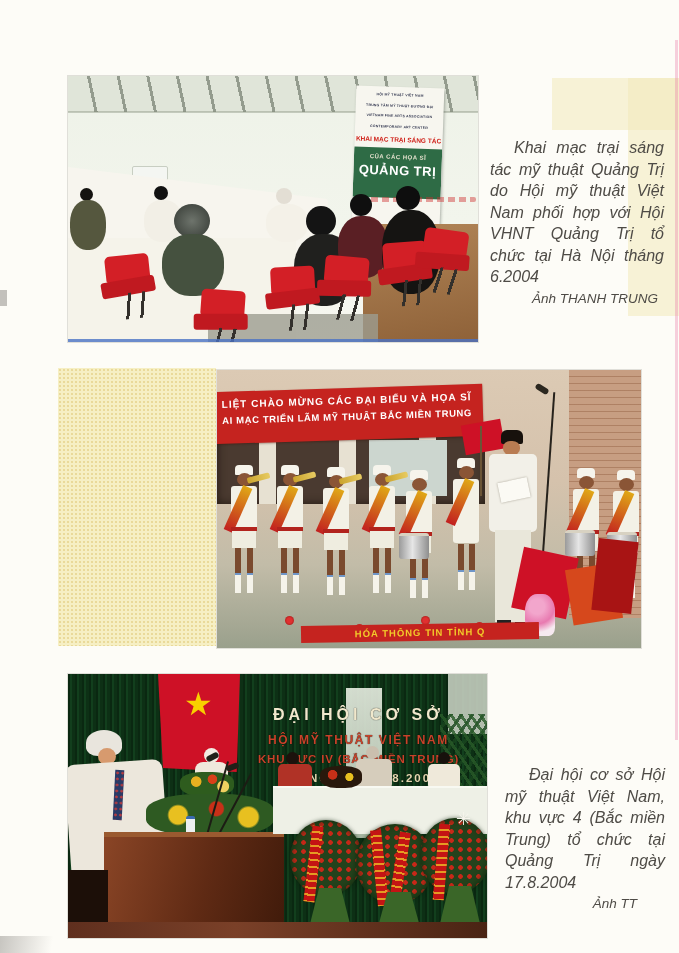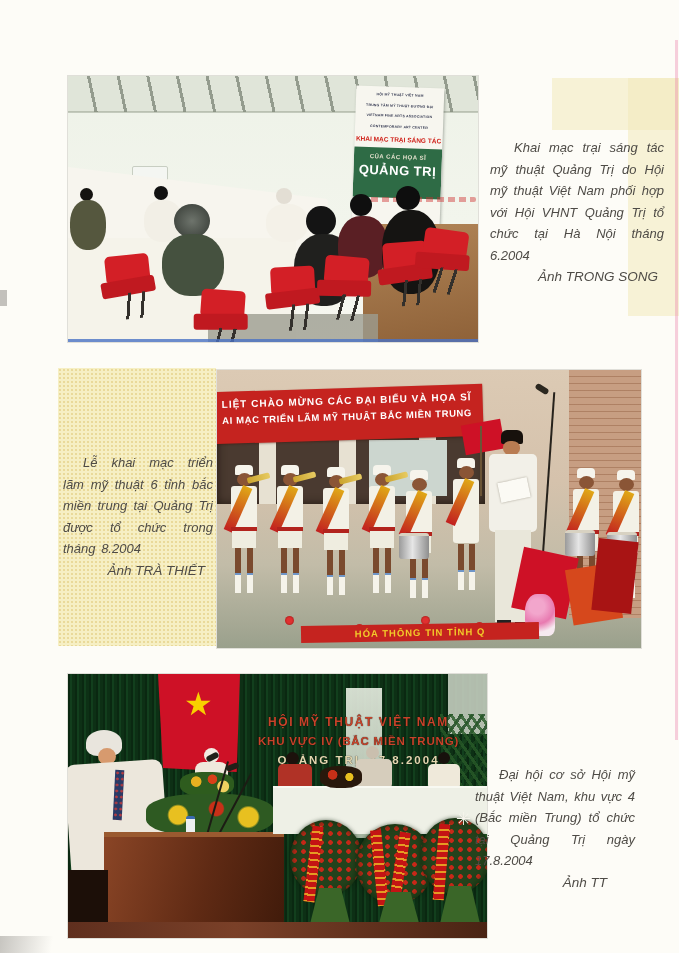--- a/index.html
+++ b/index.html
@@ -5,21 +5,21 @@
   html,body{margin:0;padding:0;background:#e9e7e2;}
   #page{position:relative;width:679px;height:953px;background:#fdfcf7;overflow:hidden;
         font-family:"Liberation Sans","DejaVu Sans",sans-serif;}
   .abs{position:absolute;}
   
   .title-line{position:absolute;left:0;width:679px;text-align:center;
     font-family:"Liberation Serif","DejaVu Serif",serif;font-weight:bold;
     color:#e4117c;font-size:19px;letter-spacing:.4px;}
   
   .caption-block{position:absolute;color:#4e4b46;}
-  .caption-text{font-style:italic;text-align:justify;font-size:13px;line-height:21.5px;
+  .caption-text{font-style:italic;text-align:justify;font-size:16px;line-height:21.5px;
     text-indent:24px;word-spacing:2px;margin:0;}
   .credit{font-style:italic;font-size:13.5px;margin-top:3px;text-align:right;}
   
   .photo{position:absolute;overflow:hidden;box-shadow:0 0 0 1px rgba(60,60,50,.15);}
   
   .ph1{background:linear-gradient(#eef2e8 0%,#f2f5ec 55%,#f7f7f0 100%);}
   .ceiling{left:0;top:0;width:410px;height:36px;background:#e0e5d9;
     background-image:repeating-linear-gradient(78deg,transparent 0 26px,rgba(85,95,80,.55) 26px 29px);}
   .wall-line{left:0;top:35px;width:410px;height:2px;background:rgba(130,140,120,.4);}
   .ac-unit{left:64px;top:90px;width:34px;height:13px;background:#f4f6f2;border:1px solid #c8cec2;border-radius:2px;}
@@ -188,28 +188,24 @@
         <div class="back"></div>
         <div class="seat"></div>
         <div class="legs"></div>
       </div>
 
     <div class="abs blue-edge"></div>
   </div>
 
   <div class="caption-block" style="left:490px;top:137px;width:174px;">
     <p class="caption-text">Khai mạc trại sáng tác mỹ thuật Quảng Trị do Hội mỹ thuật Việt Nam phối hợp với Hội VHNT Quảng Trị tổ chức tại Hà Nội tháng 6.2004</p>
-    <div class="credit" style="padding-right:6px;">Ảnh TRONG SONG</div>
+    <div class="credit" style="padding-right:6px;">Ảnh THANH TRUNG</div>
   </div>
 
   <div class="abs yellow-panel"></div>
-  <div class="caption-block" style="left:63px;top:452px;width:150px;">
-    <p class="caption-text" style="text-indent:20px;">Lễ khai mạc triển lãm mỹ thuật 6 tỉnh bắc miền trung tại Quảng Trị được tổ chức trong tháng 8.2004</p>
-    <div class="credit" style="padding-right:8px;">Ảnh TRÀ THIẾT</div>
-  </div>
 
   <div class="photo ph2" style="left:217px;top:370px;width:424px;height:278px;">
     <div class="abs brick"></div>
     <div class="abs doorway"></div>
     <div class="pillar" style="left:42px;"></div>
     <div class="pillar" style="left:122px;"></div>
     <div class="pillar" style="left:202px;"></div>
     <div class="abs sky-gap"></div>
 
     <div class="abs banner2">
@@ -355,20 +351,21 @@
     <div class="abs palm"></div>
 
     <div class="abs flag3">
       <div class="star" style="left:26px;top:14px;">★</div>
     </div>
     <div class="abs bust-head"></div>
     <div class="abs bust-sh"></div>
     <div class="abs" style="left:112px;top:98px;width:54px;height:24px;border-radius:40%;background:radial-gradient(circle at 30% 40%,#e8b020 12%,transparent 14%),radial-gradient(circle at 60% 30%,#d84018 12%,transparent 14%),radial-gradient(circle at 80% 60%,#f0d060 12%,transparent 14%),#2e5c1e;"></div>
 
     <div class="abs bd-text">
+      <div class="bd1">ĐẠI HỘI CƠ SỞ</div>
       <div class="bd2">HỘI MỸ THUẬT VIỆT NAM</div>
       <div class="bd3">KHU VỰC IV (BẮC MIỀN TRUNG)</div>
       <div class="bd4">QUẢNG TRỊ, 17.8.2004</div>
     </div>
 
     <div class="abs" style="left:18px;top:56px;width:36px;height:26px;background:#e9e5dd;border-radius:60% 60% 40% 40%;"></div>
     <div class="abs" style="left:30px;top:74px;width:18px;height:17px;background:#d79a6e;border-radius:50%;"></div>
     <div class="abs" style="left:0px;top:88px;width:98px;height:118px;background:#ece7dc;border-radius:10px;transform:rotate(-4deg);"></div>
     <div class="abs" style="left:46px;top:96px;width:9px;height:50px;background:#283a66;background-image:radial-gradient(rgba(200,60,60,.9) 1px,transparent 1.4px);background-size:5px 6px;transform:rotate(3deg);"></div>
     <div class="abs" style="left:82px;top:138px;width:15px;height:10px;background:#d79a6e;border-radius:45%;"></div>
@@ -398,18 +395,18 @@
     <div class="ribbon" style="left:326px;top:158px;transform:rotate(9deg);"></div>
     <div class="wreath" style="left:352px;top:144px;width:70px;height:76px;"></div>
     <div class="ribbon" style="left:368px;top:150px;transform:rotate(5deg);"></div>
     <div class="abs" style="left:388px;top:136px;width:18px;height:18px;color:#f6f4ec;font-size:18px;line-height:18px;">✳</div>
     <div class="wstand" style="left:240px;top:214px;width:44px;height:44px;"></div>
     <div class="wstand" style="left:308px;top:218px;width:46px;height:42px;"></div>
     <div class="wstand" style="left:370px;top:212px;width:44px;height:46px;"></div>
     <div class="abs floor3"></div>
   </div>
 
-  <div class="caption-block" style="left:475px;top:764px;width:160px;">
+  <div class="caption-block" style="left:505px;top:764px;width:160px;">
     <p class="caption-text">Đại hội cơ sở Hội mỹ thuật Việt Nam, khu vực 4 (Bắc miền Trung) tổ chức tại Quảng Trị ngày 17.8.2004</p>
     <div class="credit" style="padding-right:28px;font-style:italic;">Ảnh TT</div>
   </div>
 
 </div>
 
 </body></html>

